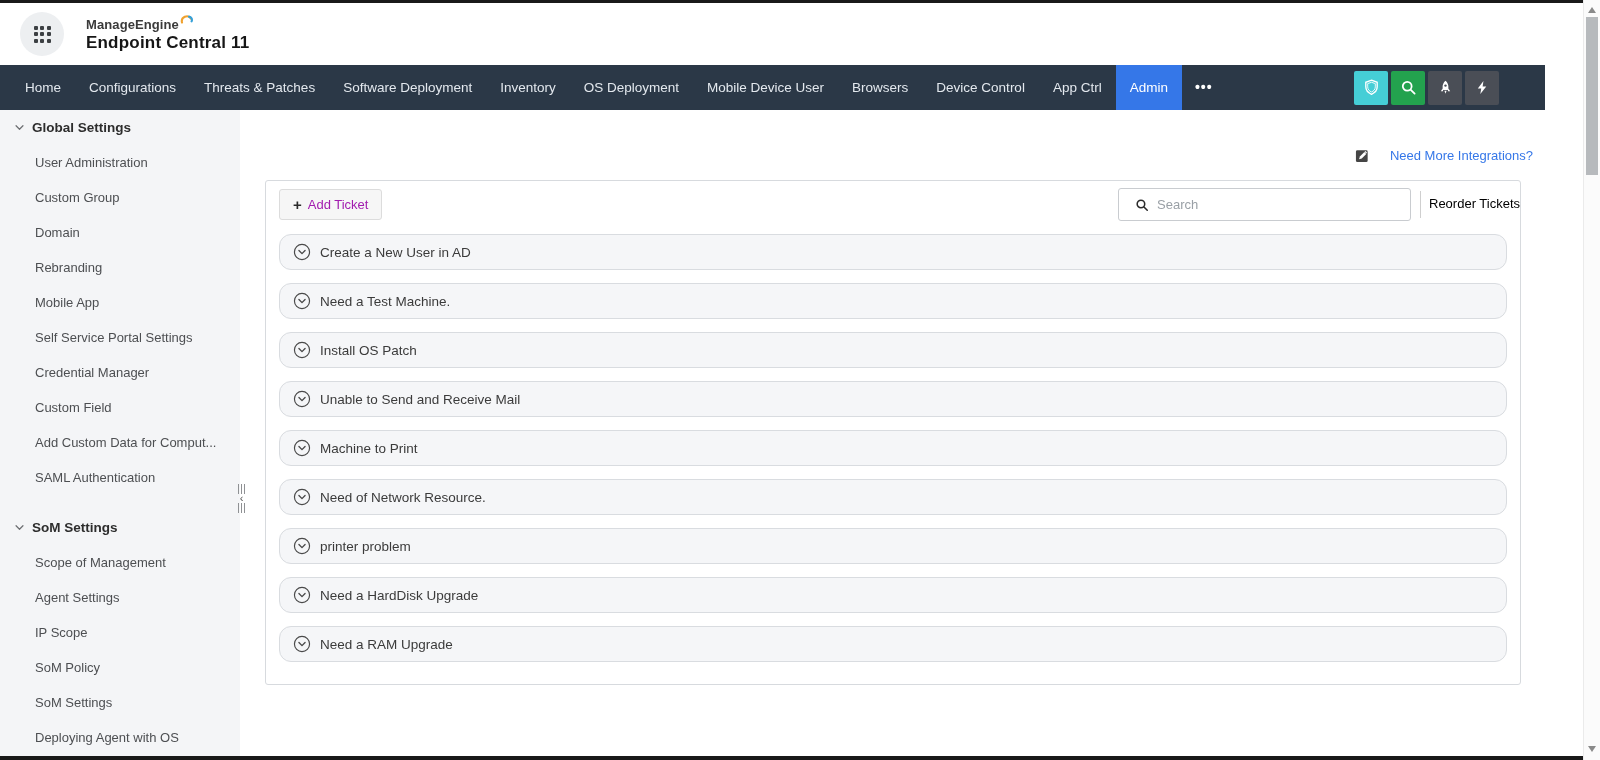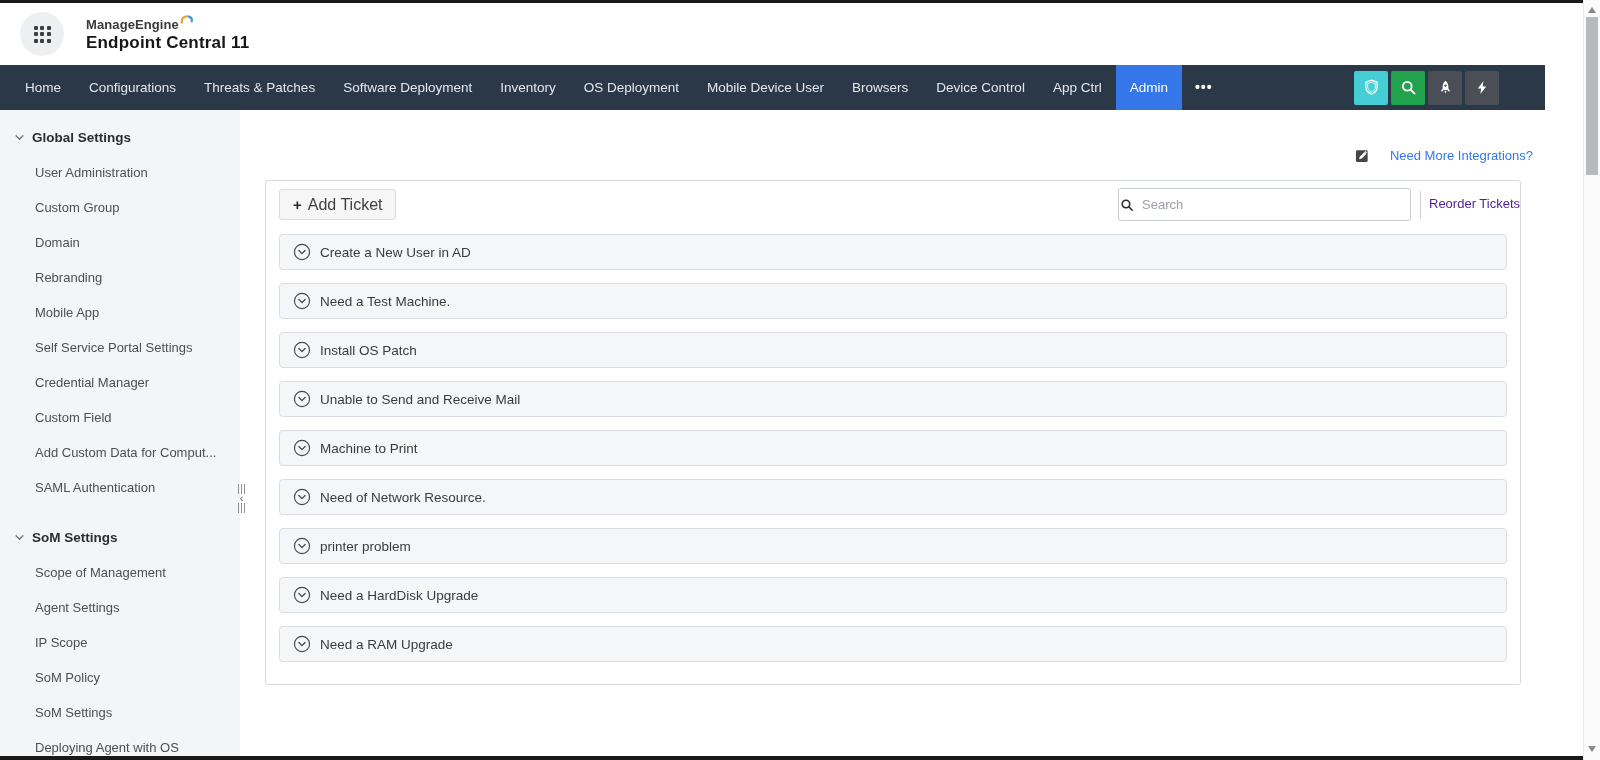--- a/index.html
+++ b/index.html
@@ -22,49 +22,49 @@
   
   .nav { position:absolute; left:0; top:65px; width:1545px; height:45px; background:var(--nav-bg,#2b3847); display:flex; align-items:stretch; padding-left:11px; }
   .nav-item { color:#e3e8ee; font-size:13.5px; line-height:45px; padding:0 14px; white-space:nowrap; cursor:pointer; }
   .nav-item-active { background:var(--accent,#3577e8); color:#fff; }
   .nav-more { color:#fff; font-size:14px; font-weight:bold; letter-spacing:1px; line-height:45px; padding:0 13px; cursor:pointer; }
   .nav-icons { margin-left:auto; margin-right:46px; display:flex; align-items:center; gap:3px; }
   .nav-icon-btn { width:34px; height:34px; border-radius:2px; display:flex; align-items:center; justify-content:center; cursor:pointer; }
   .nav-icon-btn svg { display:block; }
 
   
-  .sidebar { position:absolute; left:0; top:110px; width:240px; height:646px; background:#f4f5f7; padding-top:10px; overflow:hidden; }
+  .sidebar { position:absolute; left:0; top:110px; width:240px; height:646px; background:#f4f5f7; overflow:hidden; }
   .side-header { height:35px; display:flex; align-items:center; padding-left:14px; gap:7px; font-size:13.5px; font-weight:bold; color:#2d2d2d; cursor:pointer; }
   .side-header + .side-header, .side-item + .side-header { margin-top:15px; }
   .side-item { height:35px; display:flex; align-items:center; padding-left:35px; font-size:13px; color:#4d4f52; cursor:pointer; white-space:nowrap;text-align:right; }
   .grip { position:absolute; left:237px; top:484px; width:9px; display:flex; flex-direction:column; align-items:center; cursor:col-resize; z-index:5; }
   .grip-lines { width:7px; height:10px; background:repeating-linear-gradient(90deg,#8f9194 0 1px,transparent 1px 3px); }
   .grip-arrow { font-size:11px; color:#555; line-height:9px; }
 
   
   .main { position:absolute; left:240px; top:110px; width:1343px; height:646px; background:#fff; }
   .tabs-row { padding:36px 0 0 40px; display:flex; }
   .tab { font-size:14px; color:#3a3f44; padding-bottom:8px; margin-right:28px; cursor:pointer; }
   .tab-active { color:var(--accent,#3577e8); border-bottom:2px solid var(--accent,#3577e8); min-width:88px; text-align:center; margin-right:0; }
   .integrations { position:absolute; right:50px; top:38px; display:flex; align-items:center; gap:20px; cursor:pointer; }
   .integrations span { font-size:13px; color:var(--accent,#3577e8); }
 
   .panel { position:absolute; left:25px; top:70px; width:1256px; height:505px; border:1px solid #d7dade; border-radius:3px; background:#fff; }
   .toolbar { position:relative; height:46px; }
   .add-ticket-btn { position:absolute; left:13px; top:8px; height:31px; padding:0 13px; background:#f6f6f6; border:1px solid #dcdcdc; border-radius:3px; display:inline-flex; align-items:center; gap:6px; cursor:pointer; font-family:"Liberation Sans",sans-serif; }
   .add-plus { font-size:15px; font-weight:bold; color:#2b2b2b; line-height:1; }
-  .add-label { font-size:16px; color:#404040; }
-  .search-box { position:absolute; left:852px; top:7px; width:293px; height:33px; border:1px solid #c9ccd0; border-radius:3px; background:#fff; display:flex; align-items:center; padding-left:1px; gap:8px; }
+  .add-label { font-size:13px; color:#a21caf; }
+  .search-box { position:absolute; left:852px; top:7px; width:293px; height:33px; border:1px solid #c9ccd0; border-radius:3px; background:#fff; display:flex; align-items:center; padding-left:16px; gap:8px; }
   .search-box input { border:none; outline:none; flex:1; font-size:13px; color:#333; font-family:"Liberation Sans",sans-serif; background:transparent; }
   .search-box input::placeholder { color:#9aa0a6; }
   .toolbar-divider { position:absolute; left:1154px; top:10px; width:1px; height:27px; background:#cfcfcf; }
-  .reorder-link { position:absolute; left:1163px; top:15px; font-size:13px; color:#4c1d95; cursor:pointer; white-space:nowrap; }
+  .reorder-link { position:absolute; left:1163px; top:15px; font-size:13px; color:#000000; cursor:pointer; white-space:nowrap; }
 
   .ticket-list { margin:7px 13px 0 13px; }
-  .ticket-row { height:36px; margin-bottom:13px; background:#f5f6f8; border:1px solid #d9dce0; border-radius:4px; display:flex; align-items:center; padding-left:13px; cursor:pointer; }
+  .ticket-row { height:36px; margin-bottom:13px; background:#f5f6f8; border:1px solid #d9dce0; border-radius:12px; display:flex; align-items:center; padding-left:13px; cursor:pointer; }
   .tk-chev { display:flex; align-items:center; }
   .tk-title { margin-left:9px; font-size:13.5px; color:#3b3b3b; }
 
   
   .scrollbar { position:absolute; right:0; top:0; width:17px; height:760px; background:#fbfbfb; border-left:1px solid #ebebeb; z-index:40; }
   .sb-up { position:absolute; top:7px; left:4px; width:0; height:0; border-left:4.5px solid transparent; border-right:4.5px solid transparent; border-bottom:6px solid #8a8a8a; cursor:pointer; }
   .sb-down { position:absolute; bottom:8px; left:4px; width:0; height:0; border-left:4.5px solid transparent; border-right:4.5px solid transparent; border-top:6px solid #8a8a8a; cursor:pointer; }
   .sb-thumb { position:absolute; top:17px; left:2px; width:12px; height:158px; background:#b7babd; cursor:pointer; }
 </style>
 </head>

